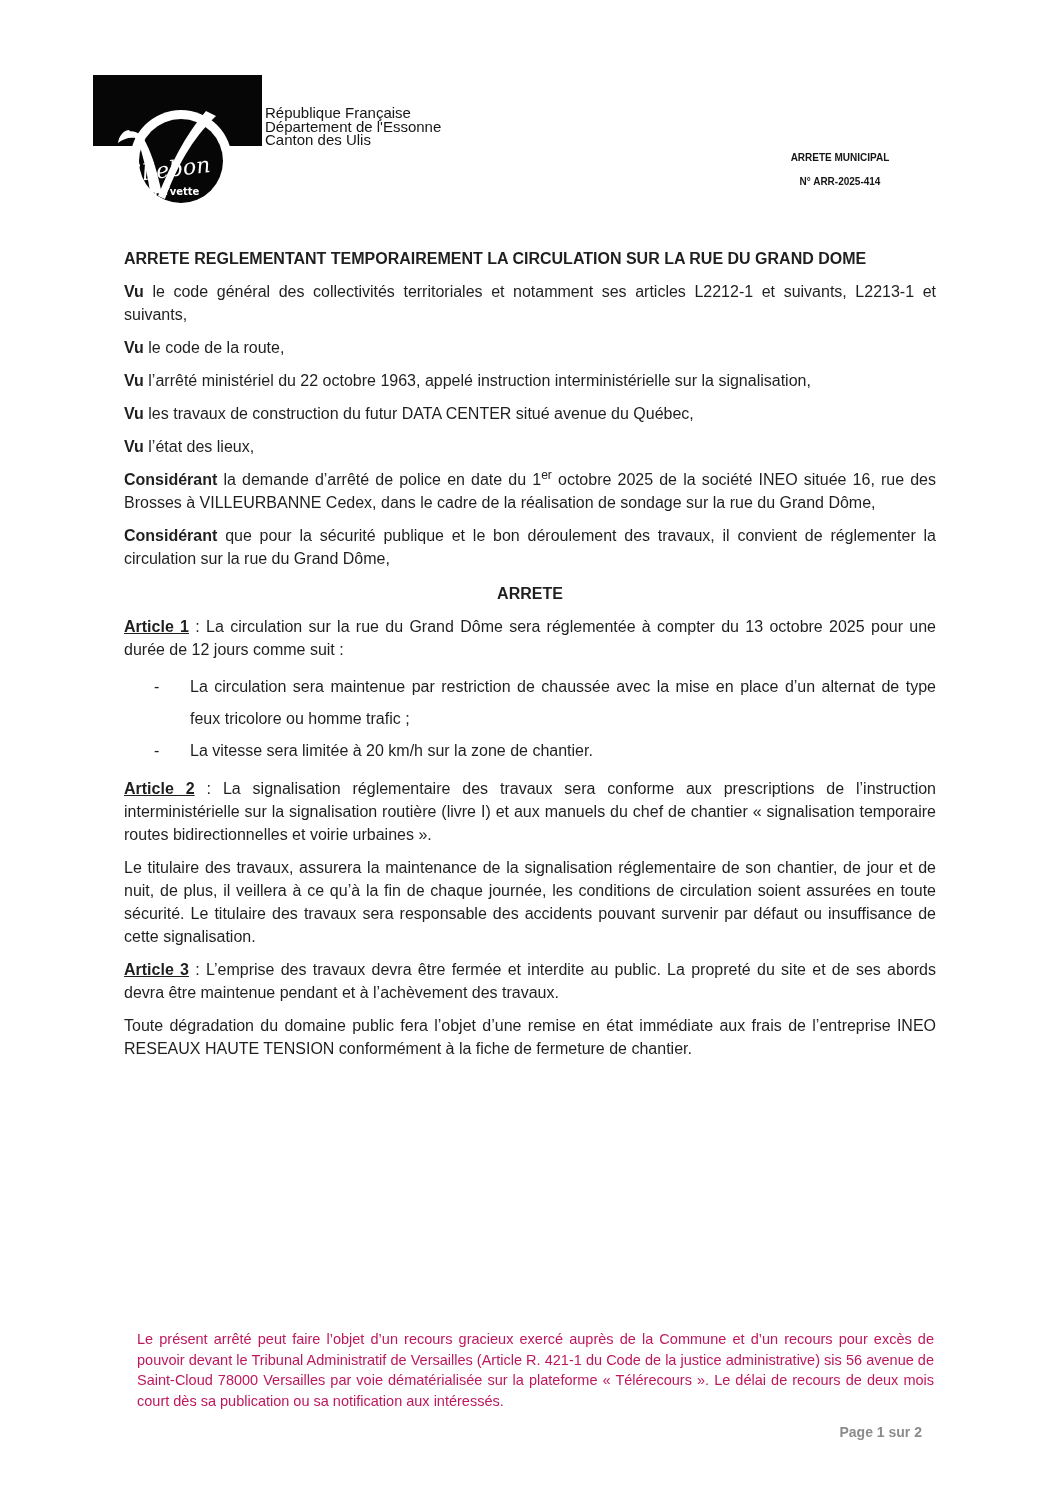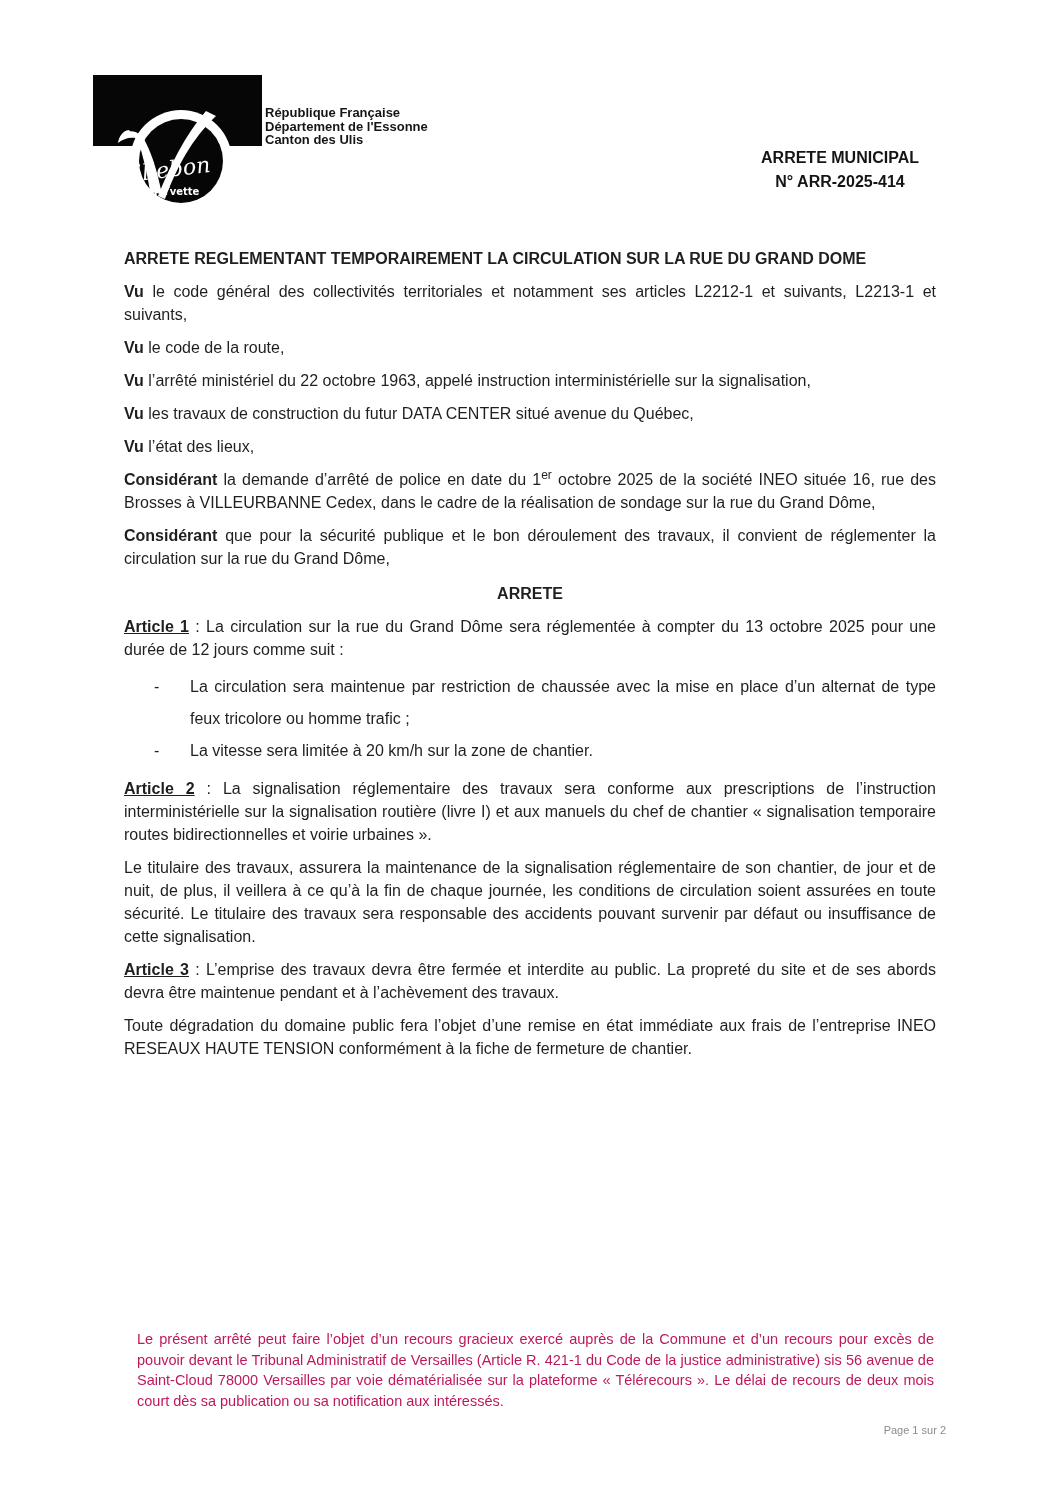--- a/index.html
+++ b/index.html
@@ -8,26 +8,26 @@
     width:1058px; height:1497px; position:relative;
     font-family:"Liberation Sans", sans-serif;
     color:#1f1f1f;
   }
   .page { position:absolute; inset:0; background:#ffffff; overflow:hidden; }
 
   .logo-svg { position:absolute; left:93px; top:75px; }
 
   .region-block {
     position:absolute; left:265px; top:106px;
-    font-size:13px; font-weight:bold; line-height:13.5px; color:#151515;
+    font-size:15px; font-weight:normal; line-height:13.5px; color:#151515;
   }
 
   .doc-ref {
     position:absolute; left:690px; top:146px; width:300px;
-    text-align:center; font-weight:bold; font-size:16px; line-height:24px; color:#151515;
+    text-align:center; font-weight:bold; font-size:10px; line-height:24px; color:#151515;
   }
 
   .content {
     position:absolute; left:124px; top:247px; width:812px;
     font-size:16px; line-height:23px;
   }
   .content p { margin-bottom:10px; }
   .just { text-align:justify; }
   .doc-heading { font-weight:bold; margin-bottom:12px; }
   .lead { font-weight:bold; }
@@ -38,22 +38,22 @@
   .bullets { margin:2px 0 10px 30px; }
   .bullet { display:flex; line-height:32px; }
   .bullet .marker { width:36px; flex:none; }
   .bullet .btext { flex:1; text-align:justify; }
 
   .footer-notice {
     position:absolute; left:137px; top:1329px; width:797px;
     font-size:14.5px; line-height:20.5px; text-align:justify; color:#be185d;
   }
   .page-num {
-    position:absolute; right:112px; top:1424px;
-    font-size:11px; font-weight:normal; color:#8c8c8c;
+    position:absolute; right:136px; top:1424px;
+    font-size:14px; font-weight:bold; color:#8c8c8c;
   }
 </style>
 </head>
 <body>
 
 <div class="page">
 
   <svg class="logo-svg" width="169" height="142" viewBox="0 0 169 142">
     <rect x="0" y="0" width="169" height="71" fill="#060606"></rect>
     <circle cx="88" cy="86" r="51" fill="#ffffff"></circle>

